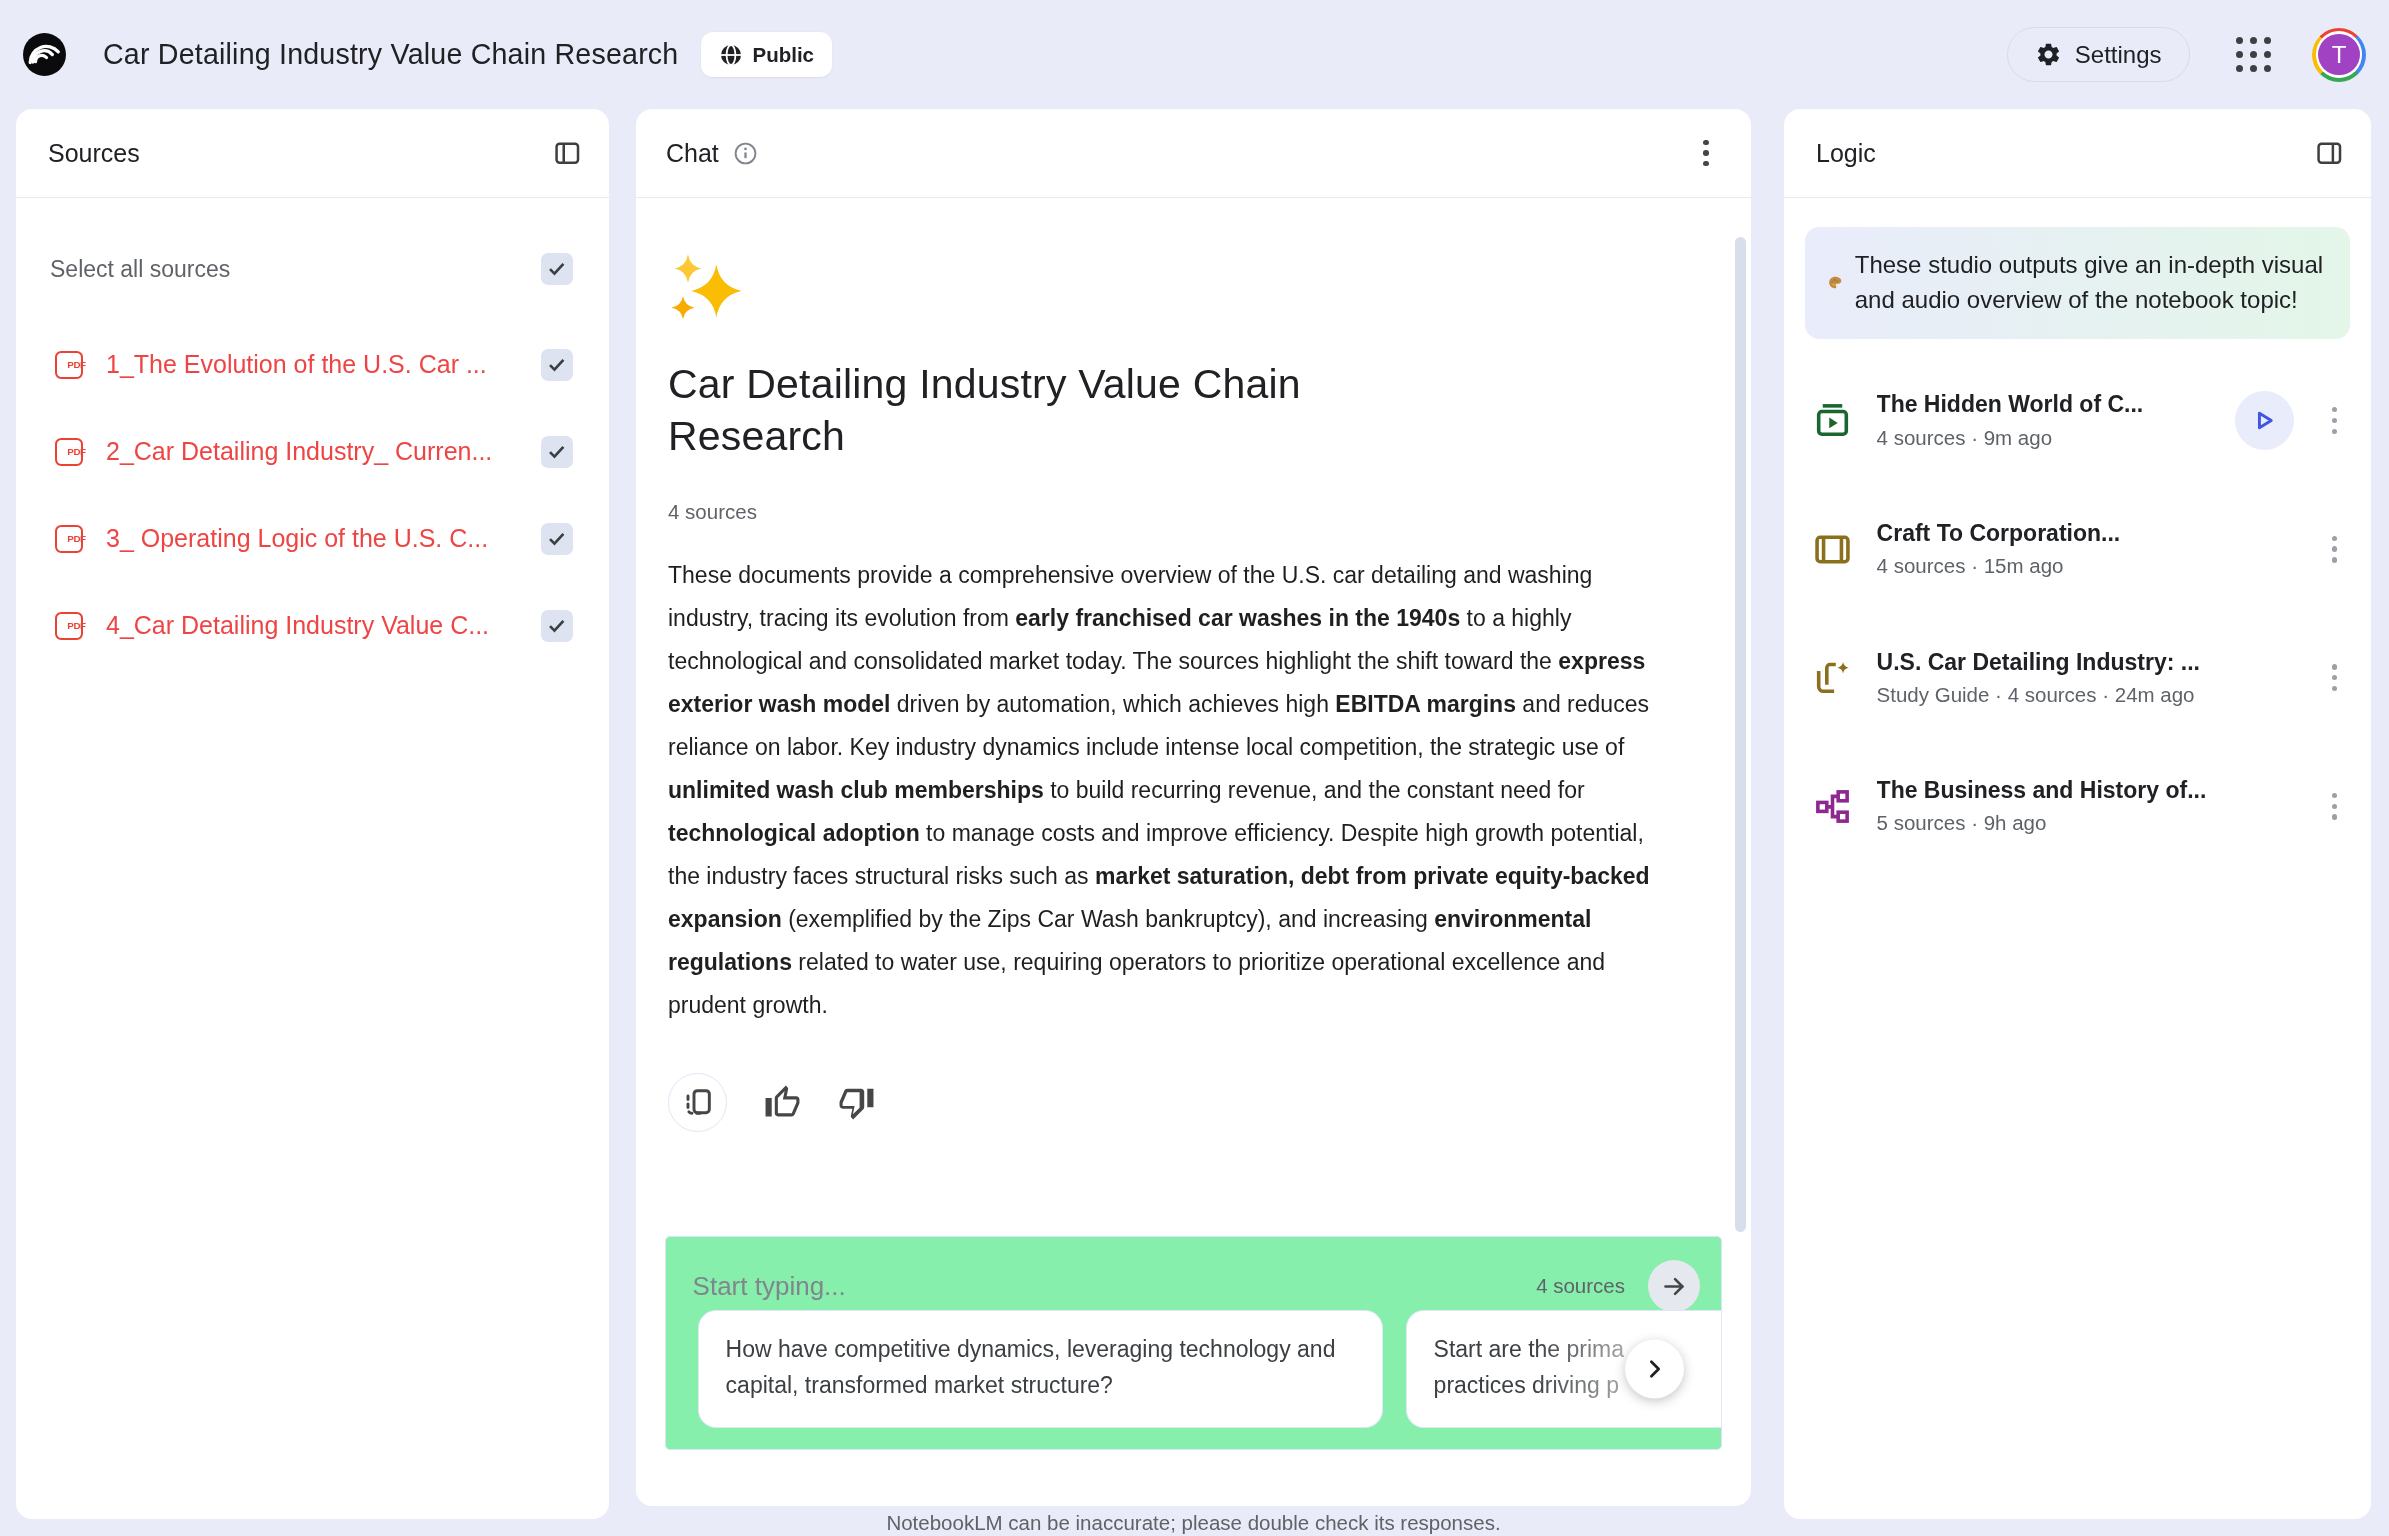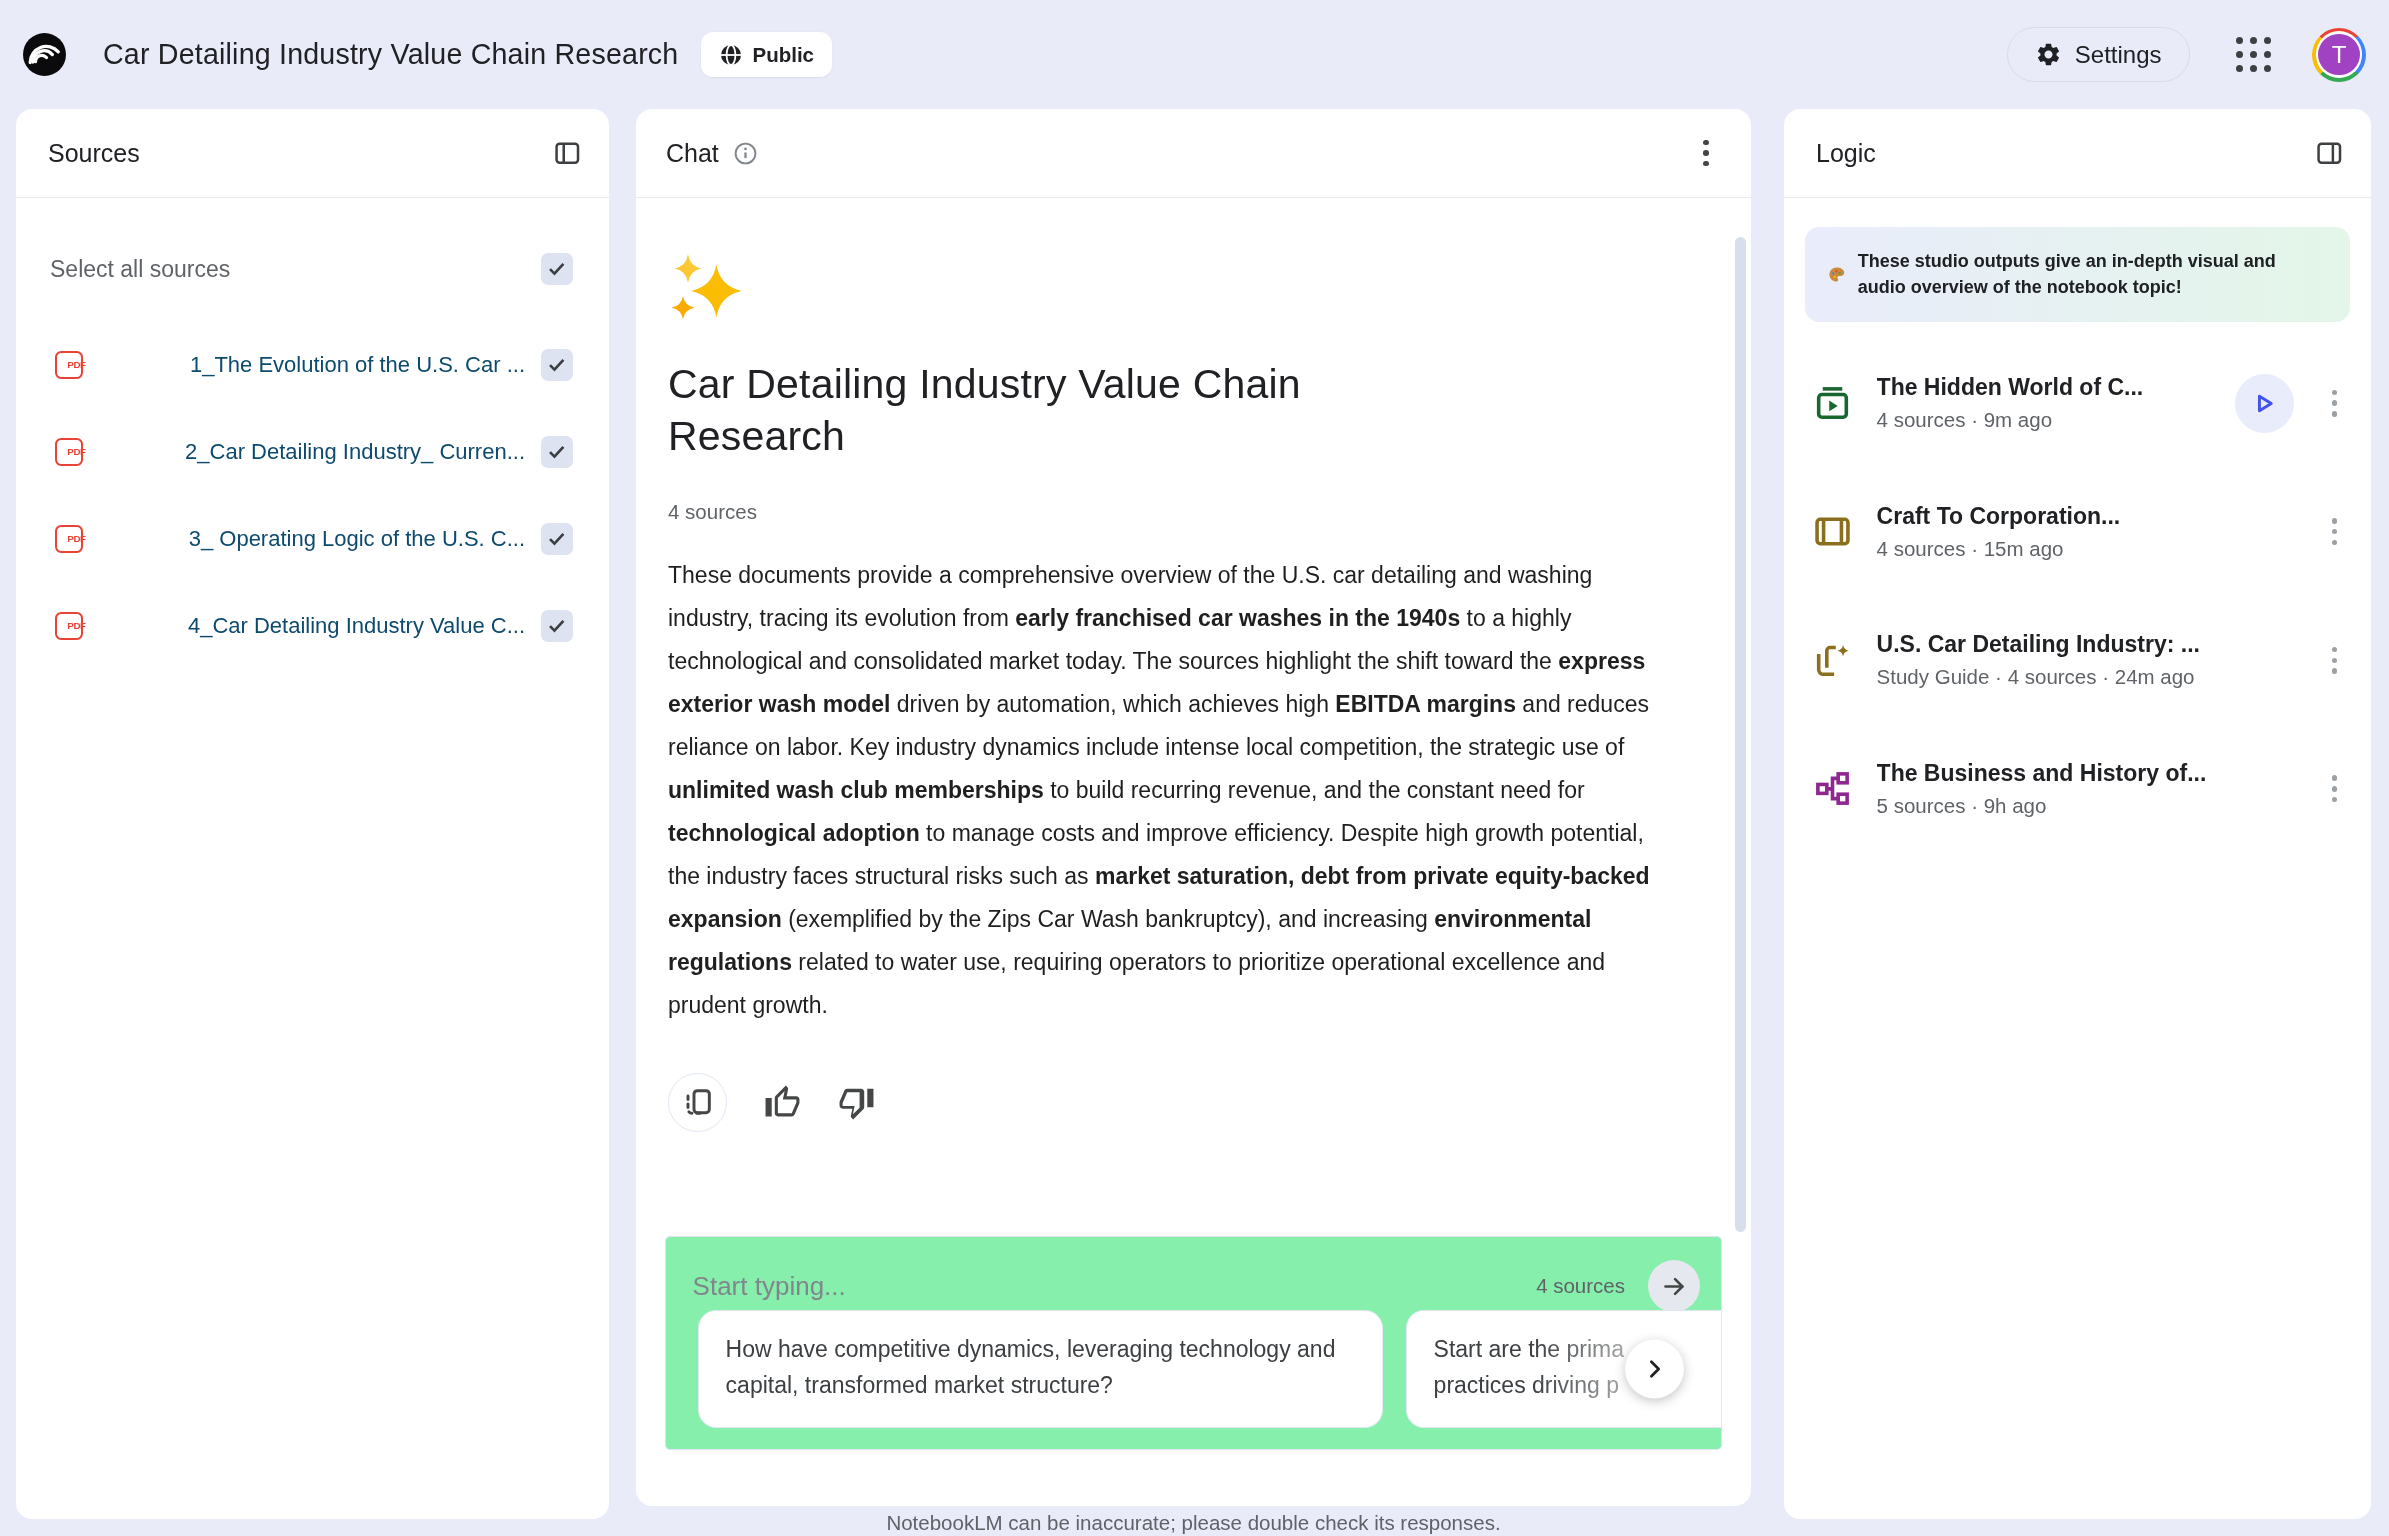--- a/index.html
+++ b/index.html
@@ -50,22 +50,22 @@
   .selectall { margin-top:55px; padding:0 36px 0 34px; display:flex; align-items:center; }
   .selectall span { font-size:23px; color:#5f6368; }
   .selectall .cb { margin-left:auto; }
   .cb { width:32px; height:32px; border-radius:7.1px; background:#dde3f1;
     display:flex; align-items:center; justify-content:center; cursor:pointer; flex:0 0 auto; }
   .src-row { margin-top:0; height:87px; display:flex; align-items:center; padding:0 36px 0 39px; cursor:pointer; }
   .src-list { margin-top:36px; }
   .pdf-ic { width:28px; height:28px; border:2.7px solid #ea4335; border-radius:6.2px;
     color:#ea4335; font-size:9.8px; font-weight:700; display:flex; align-items:center;
     justify-content:center; letter-spacing:-0.4px; flex:0 0 auto;padding-left:15px; }
-  .src-row .name { font-size:22px; color:#0c4a6e; margin-left:23px; margin-right:16px; flex:1;
-    white-space:nowrap; overflow:hidden;text-align:right; }
+  .src-row .name { font-size:25px; color:#ef4444; margin-left:23px; margin-right:16px; flex:1;
+    white-space:nowrap; overflow:hidden; }
 
   
   .chat-head { height:89px; display:flex; align-items:center; gap:14.3px;
     padding:0 30px 0 30px; border-bottom:1.3px solid #e7eaf3; }
   .chat-head h2 { font-size:25px; font-weight:400; }
   .chat-body { padding:52px 71px 0 32px; }
   .sparkle { width:80px; height:82px; }
   .chat-title { font-size:41px; font-weight:400; color:#202124; line-height:1.28;
     max-width:803px; margin-top:23px; letter-spacing:0.2px; }
   .src-count { margin-top:37px; font-size:20.5px; color:#5f6368; }
@@ -101,21 +101,21 @@
   .scroll-thumb { position:absolute; right:5.4px; top:128px; width:10.7px; height:995px;
     border-radius:5.4px; background:#d9deeb; cursor:pointer; }
 
   .disclaimer { position:absolute; left:636px; width:1115px; top:1511px; text-align:center;
     font-size:20.5px; color:#5f6368; }
 
   
   .banner { margin:28.6px 21.4px 0; border-radius:14.3px; padding:21.4px 23px;
     background:linear-gradient(90deg,#e9ecfb 0%,#e3f6e8 100%);
     display:flex; gap:12.5px; align-items:center; }
-  .banner .txt { font-size:18px; font-weight:700; color:#202124; line-height:1.45; }
+  .banner .txt { font-size:24px; font-weight:400; color:#202124; line-height:1.45; }
   .studio-list { margin-top:27px; }
   .studio-item { display:flex; align-items:center; padding:21.4px 21.4px 21.4px 28.6px; gap:25px;
     min-height:109px; cursor:pointer; margin-bottom:19.6px; }
   .studio-item .ic { flex:0 0 auto; width:39px; height:39px; display:flex; align-items:center; justify-content:center; }
   .studio-item .tx { flex:1; min-width:0; }
   .studio-item .t { font-size:23px; font-weight:700; color:#202124; white-space:nowrap; overflow:hidden; }
   .studio-item .m { font-size:20.5px; color:#5f6368; margin-top:7.1px; white-space:nowrap; }
   .play-btn { width:59px; height:59px; border-radius:50%; background:#e8ecfb; border:none;
     display:flex; align-items:center; justify-content:center; cursor:pointer; flex:0 0 auto; }
   .kebab { background:none; border:none; display:flex; flex-direction:column; gap:5.4px;

